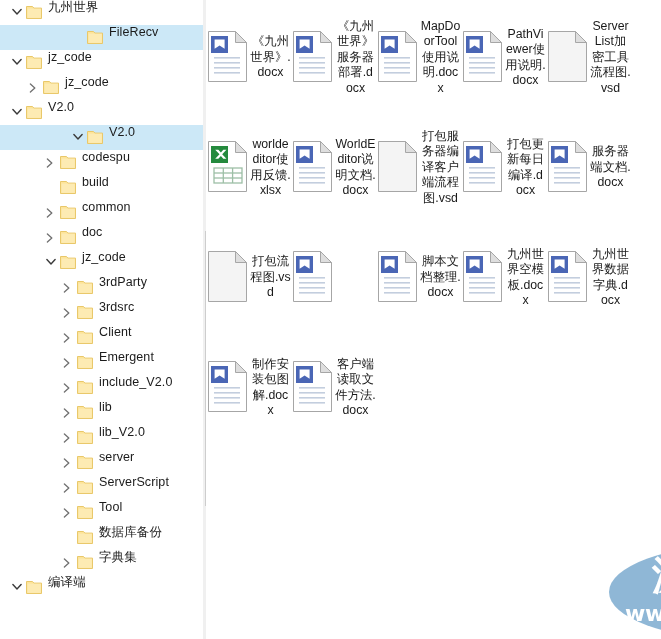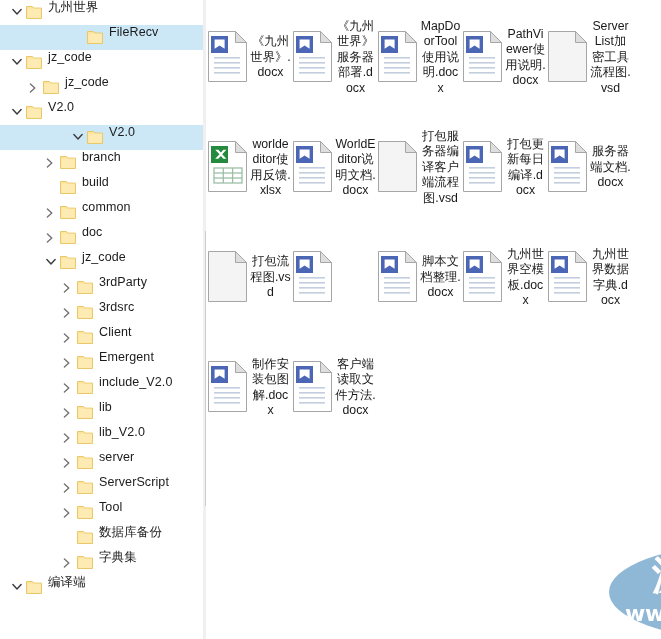--- a/index.html
+++ b/index.html
@@ -286,21 +286,21 @@
             <svg width="8" height="10" viewBox="0 0 8 10">
               <path d="M1.4 0.9 L5.8 5 L1.4 9.1" fill="none" stroke="#707070" stroke-width="1.3" stroke-linecap="round" stroke-linejoin="round"></path>
             </svg>
           </div>
           <div class="folder">
             <svg width="16" height="14" viewBox="0 0 16 14">
               <path d="M0.5 1.5 h6 l1.4 1.6 h7.6 v10.4 h-15 Z" fill="#fde49a" stroke="#e9c86a" stroke-width="1"></path>
               <path d="M1.6 3.6 h13.2 v9.3 h-13.2 Z" fill="#fdf0c8" opacity="0.55"></path>
             </svg>
           </div>
-          <span class="tree-label">branch</span>
+          <span class="tree-label">codespu</span>
         </div>
         <div class="tree-row">
           <div style="width: 43px; flex: 0 0 auto; height: 25px;"></div>
           <div class="twisty"></div>
           <div class="folder">
             <svg width="16" height="14" viewBox="0 0 16 14">
               <path d="M0.5 1.5 h6 l1.4 1.6 h7.6 v10.4 h-15 Z" fill="#fde49a" stroke="#e9c86a" stroke-width="1"></path>
               <path d="M1.6 3.6 h13.2 v9.3 h-13.2 Z" fill="#fdf0c8" opacity="0.55"></path>
             </svg>
           </div>

